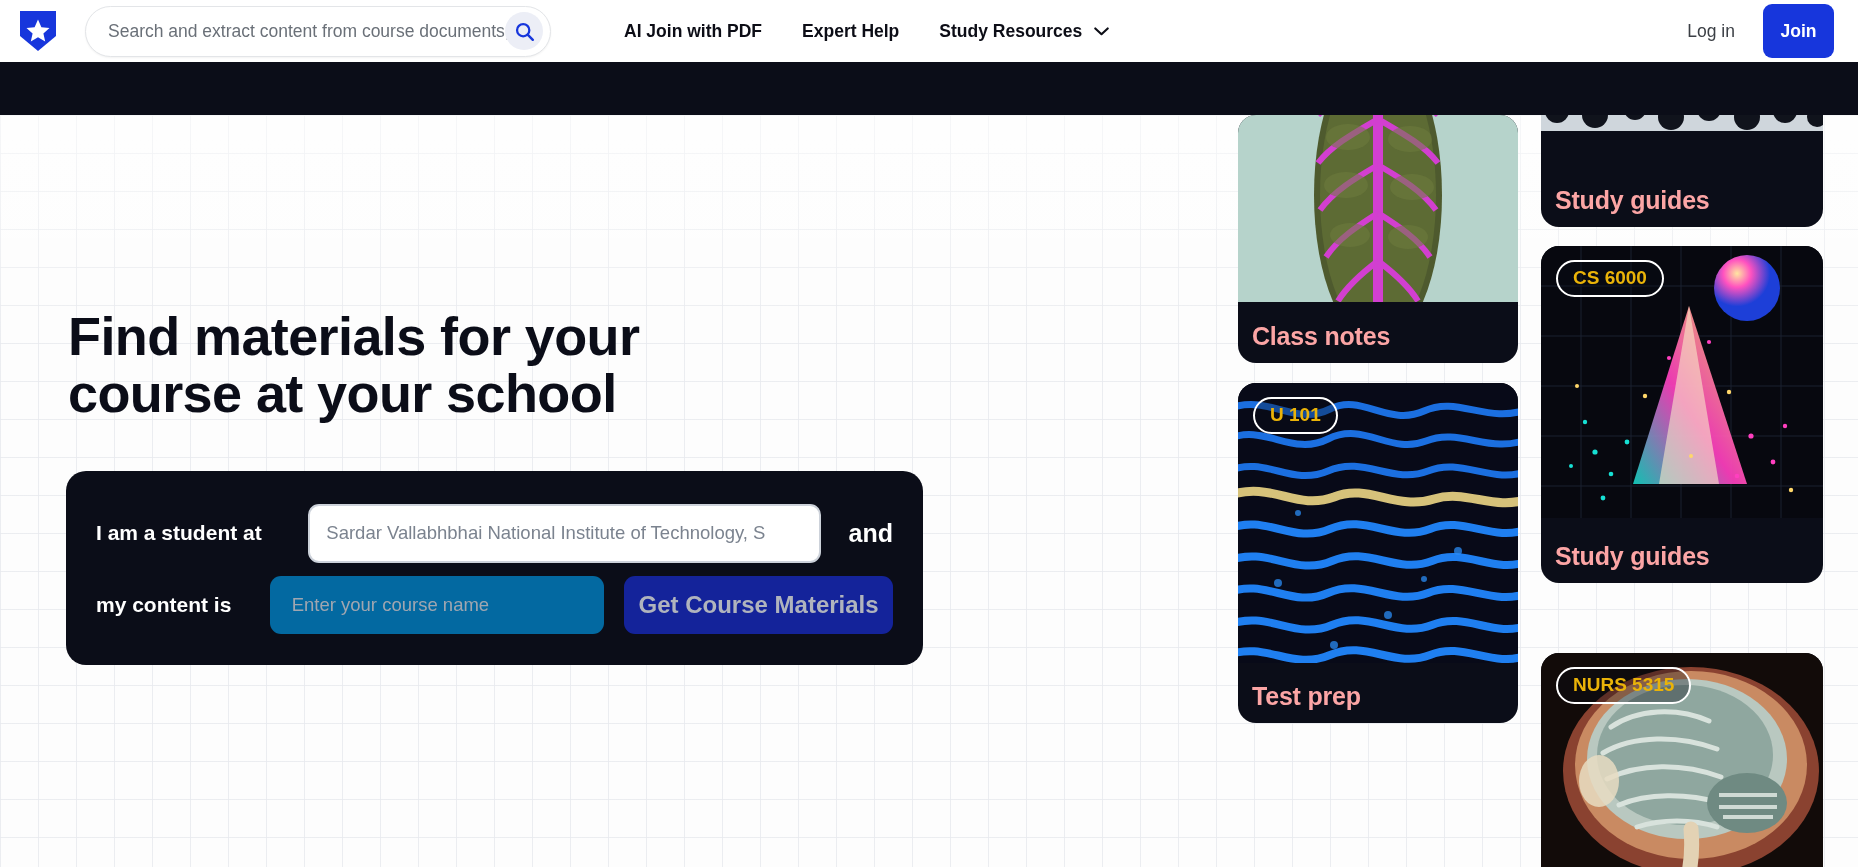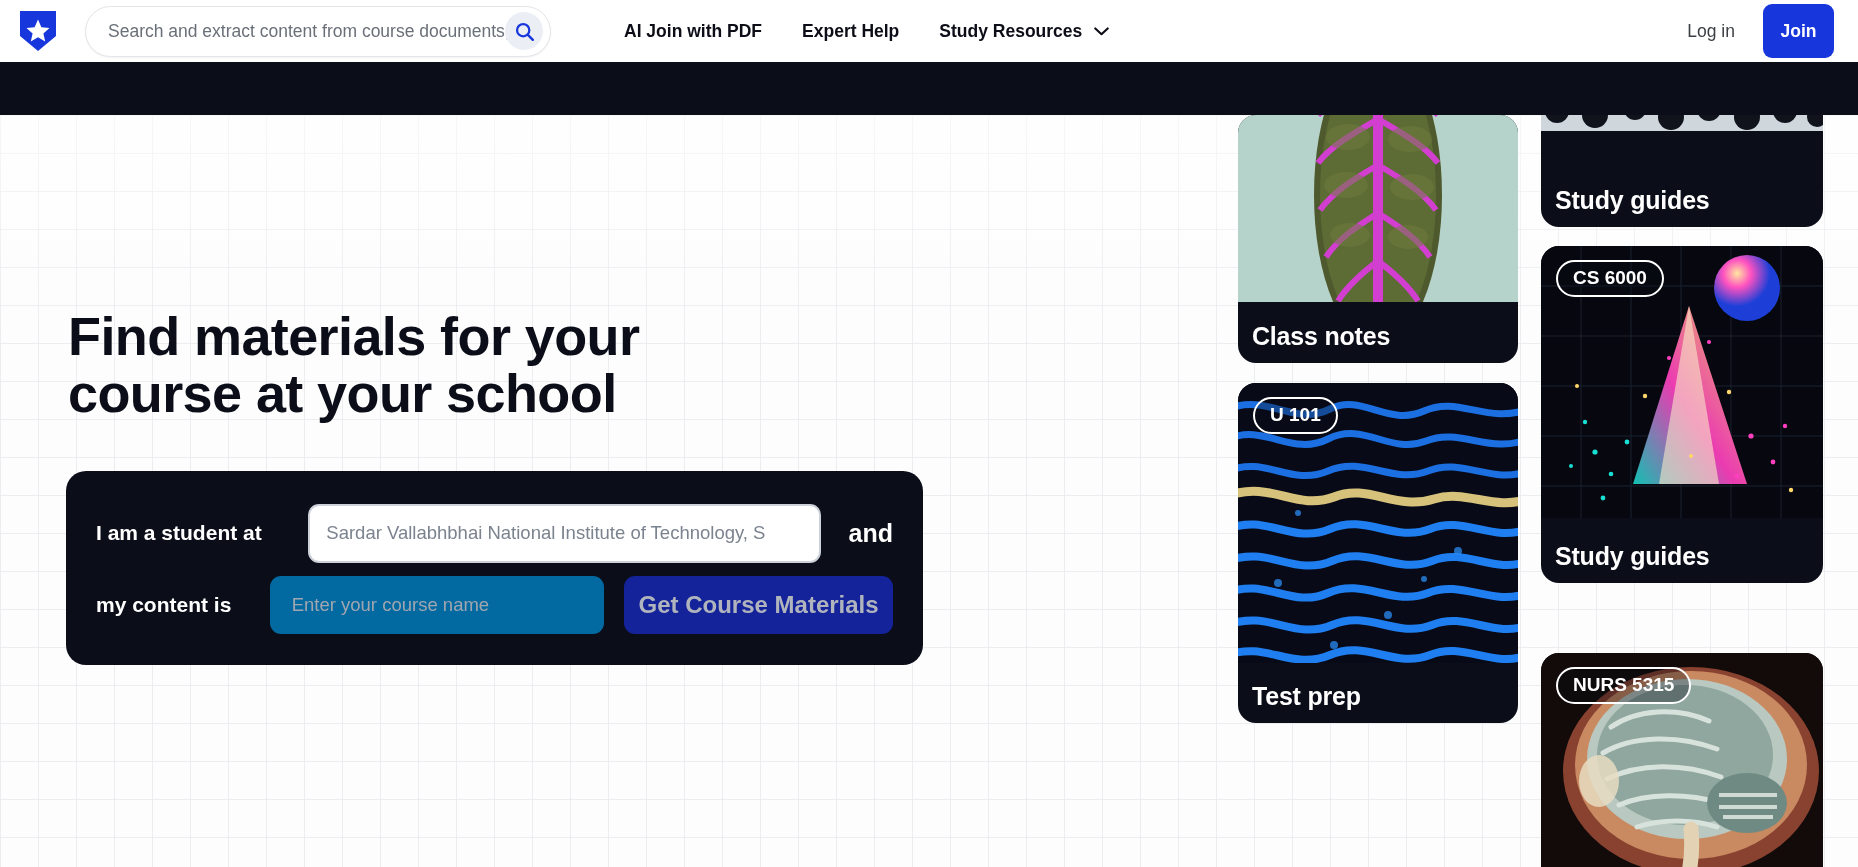--- a/index.html
+++ b/index.html
@@ -266,32 +266,32 @@
   }
   .card-art {
     position: absolute;
     left: 0; top: 0;
     width: 100%;
   }
   .card-title {
     position: absolute;
     left: 14px;
     bottom: 12px;
-    color: #ffffff;
+    color: #fca5a5;
     font-size: 25px;
     font-weight: bold;
     letter-spacing: -0.2px;
   }
   .card-badge {
     position: absolute;
     left: 15px;
     top: 14px;
     border: 2px solid #ffffff;
     border-radius: 19px;
-    color: #ffffff;
+    color: #eab308;
     font-size: 19px;
     font-weight: bold;
     padding: 5px 15px 6px;
     background: rgba(10,12,22,.35);
     white-space: nowrap;
   }
 
   
   #card-class-notes  { left: 0px;   top: 0px;   width: 280px; height: 248px; }
   #card-class-notes  .card-art { height: 187px; }

